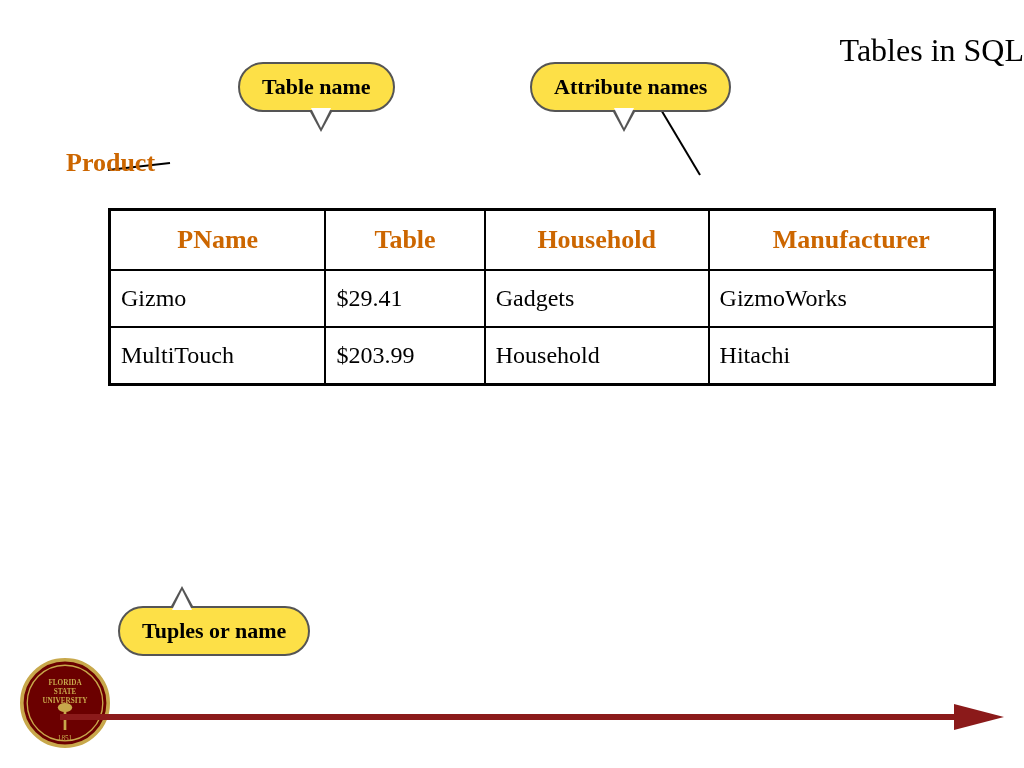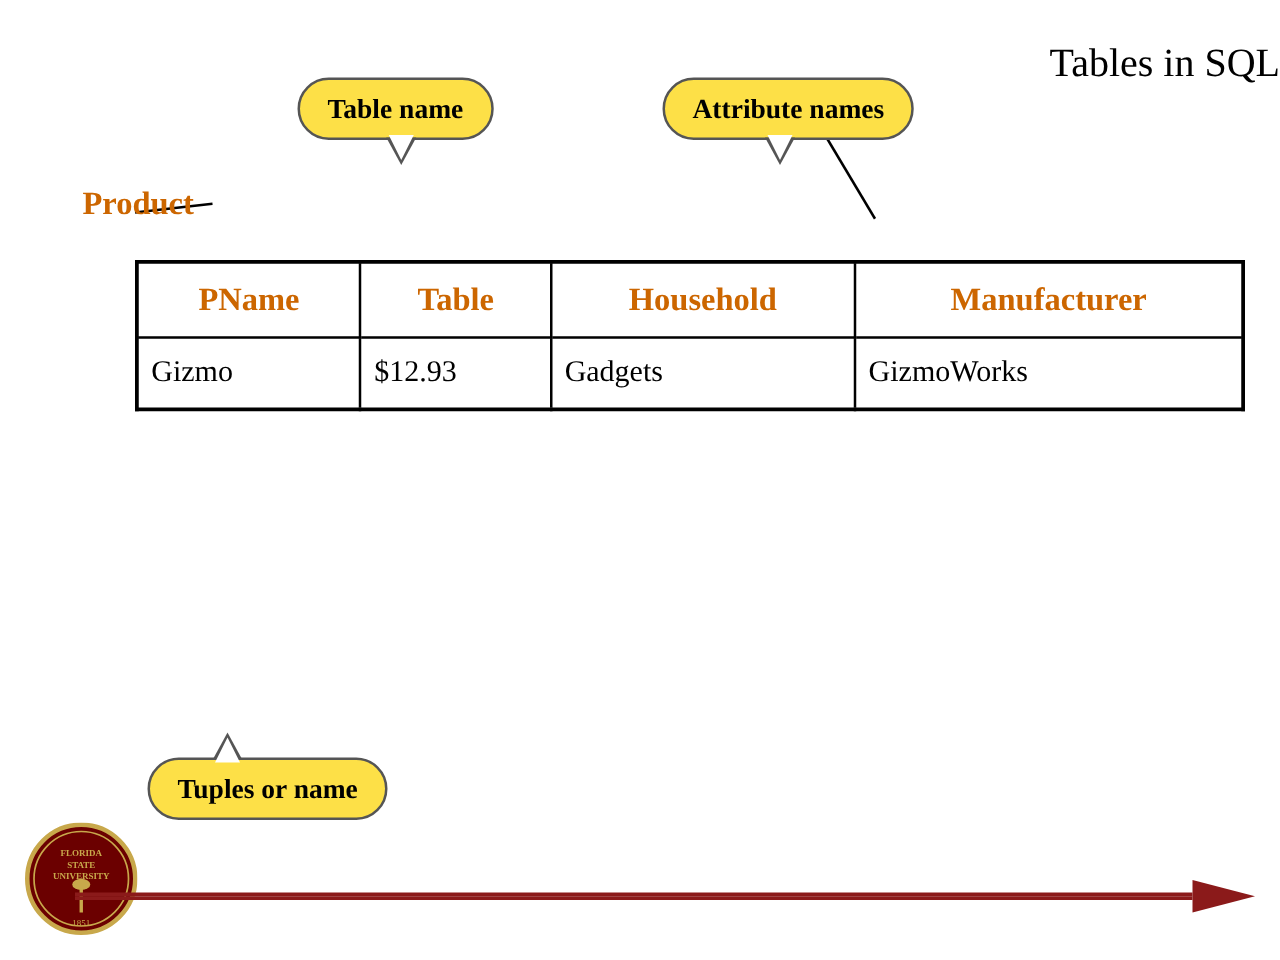--- a/index.html
+++ b/index.html
@@ -254,23 +254,29 @@
           <span>Household</span>
         </th>
         <th>
           <span>Manufacturer</span>
         </th>
       </tr>
     </thead>
     <tbody>
       <tr>
         <td>Gizmo</td>
-        <td>$12.93</td>
+        <td>$29.41</td>
         <td>Gadgets</td>
         <td>GizmoWorks</td>
+      </tr>
+      <tr>
+        <td>MultiTouch</td>
+        <td>$203.99</td>
+        <td>Household</td>
+        <td>Hitachi</td>
       </tr>
     </tbody>
   </table>
 </div>
 
 <div class="bubble bubble-tuples">
   <span>Tuples or name</span>
 </div>
 
 <svg class="fsu-logo" xmlns="http://www.w3.org/2000/svg" viewBox="0 0 100 100">

